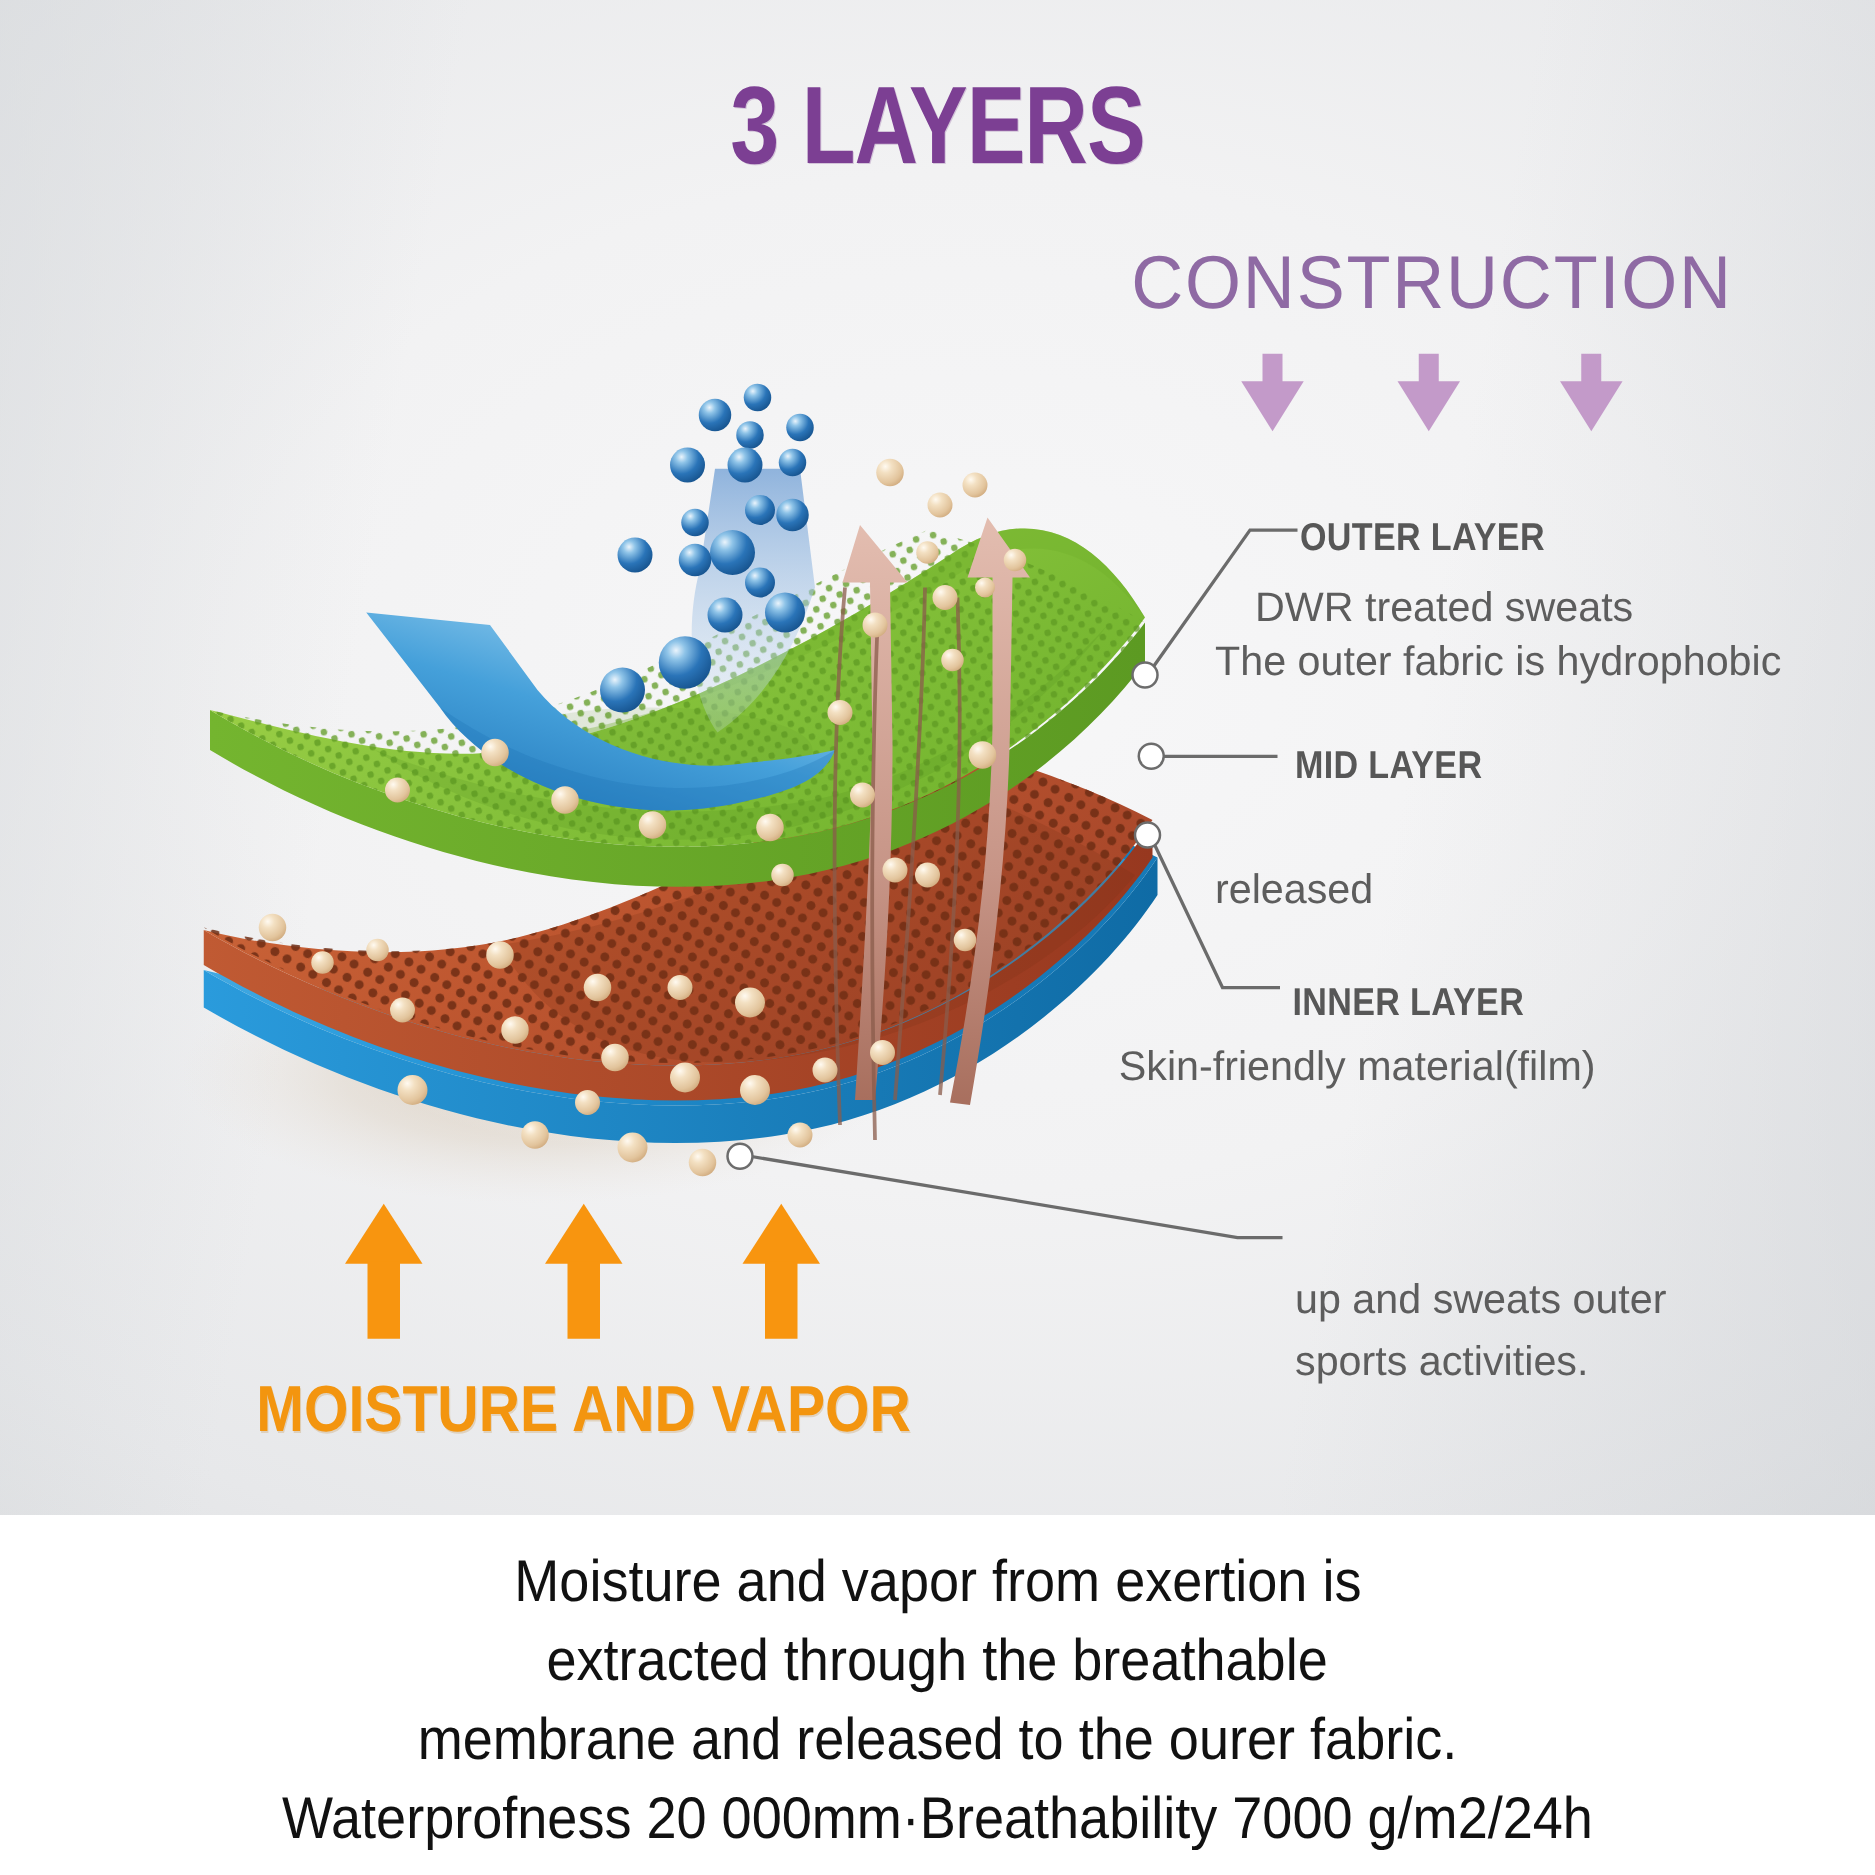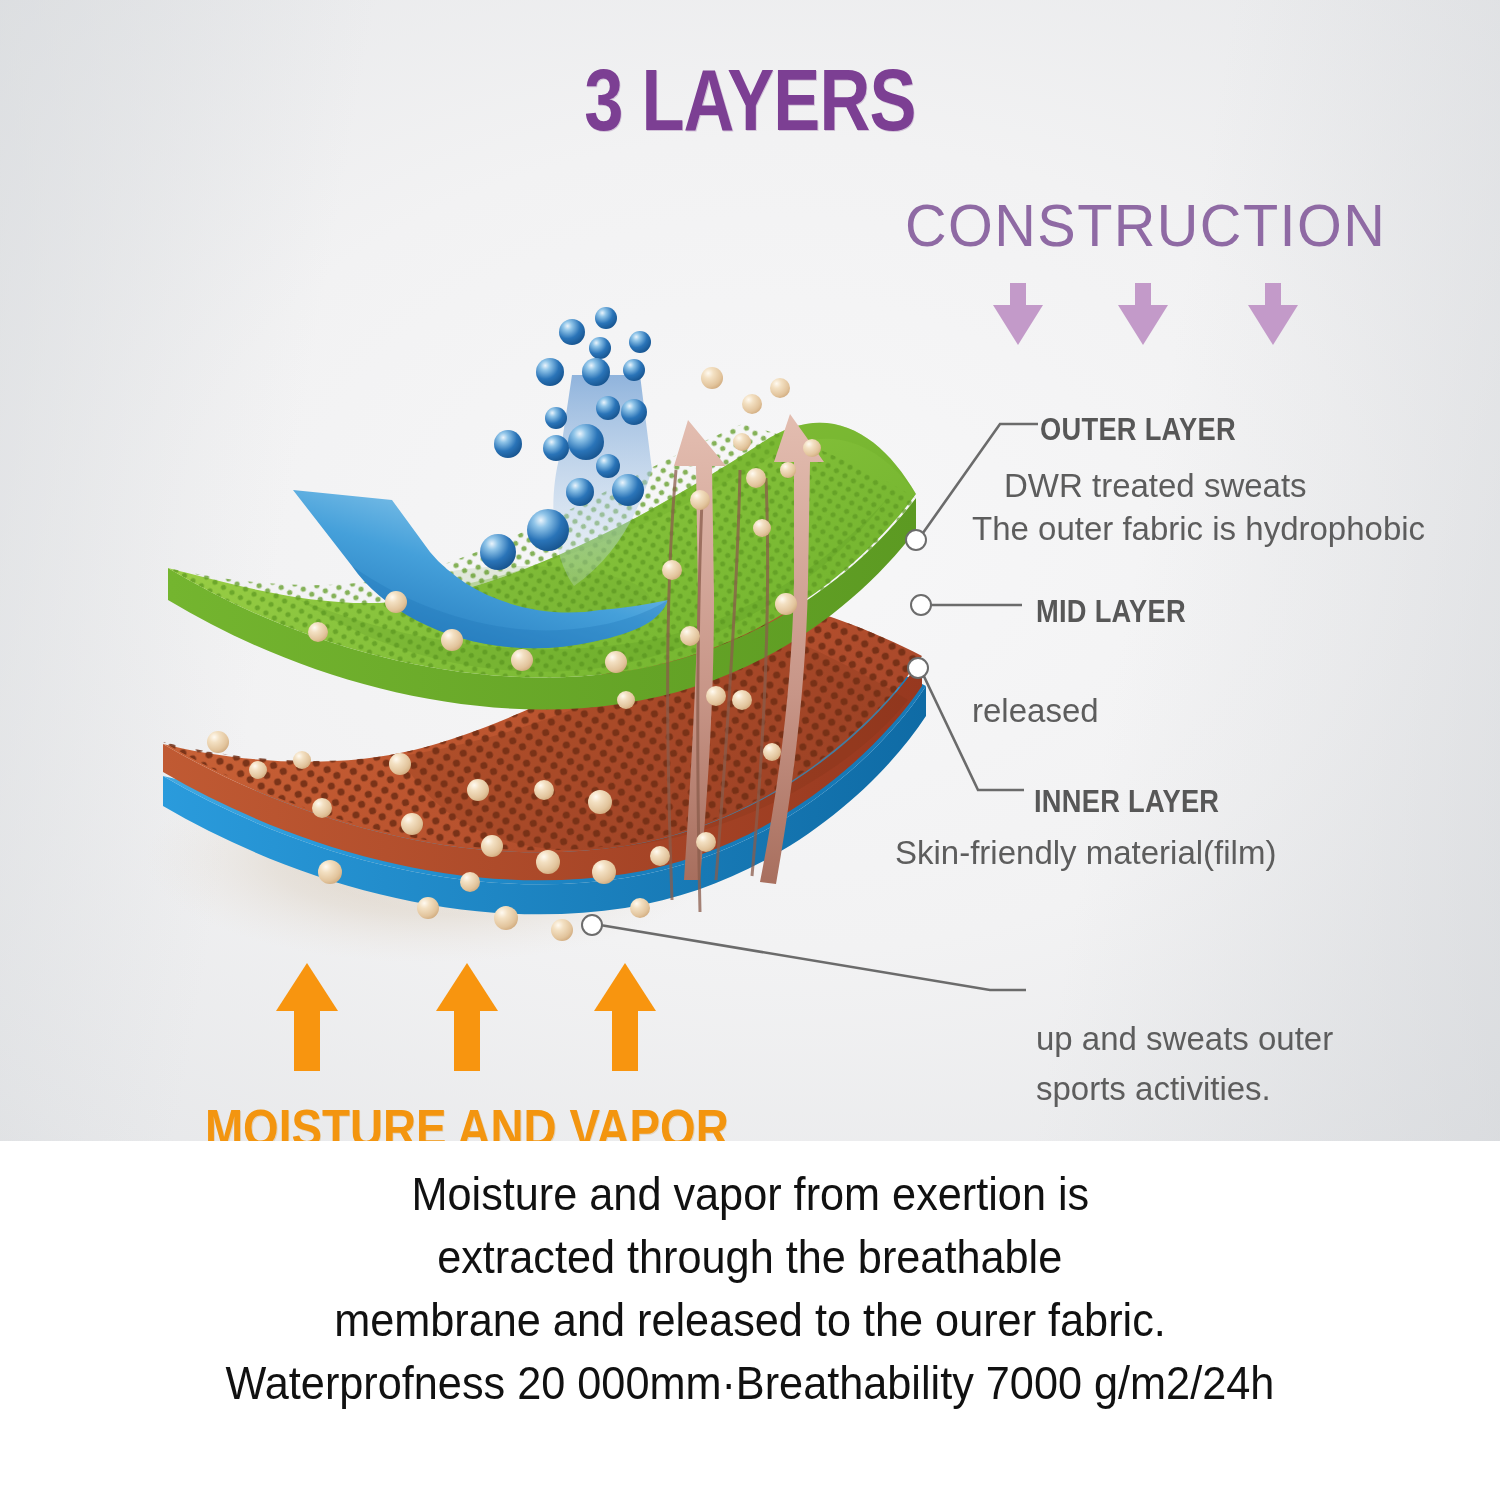--- a/index.html
+++ b/index.html
@@ -81,21 +81,21 @@
     position:absolute;left:0;top:0;width:0;height:0;display:block;
     border-left:31px solid transparent;border-right:31px solid transparent;
     border-bottom:48px solid #f8950f;
   }
   .oarrow i{
     position:absolute;left:18px;top:46px;width:26px;height:62px;display:block;background:#f8950f;
   }
 
   
   #caption{
-    position:absolute;left:0;top:1141px;width:1500px;height:288px;
+    position:absolute;left:0;top:1212px;width:1500px;height:288px;
     background:#ffffff;
     display:flex;flex-direction:column;align-items:center;justify-content:center;
     box-sizing:border-box;padding-top:6px;
   }
   #caption p{
     margin:0;font-size:47px;line-height:63px;color:#111;
     text-align:center;font-weight:400;
     transform:scaleX(.92);transform-origin:50% 50%;
     white-space:nowrap;
   }

